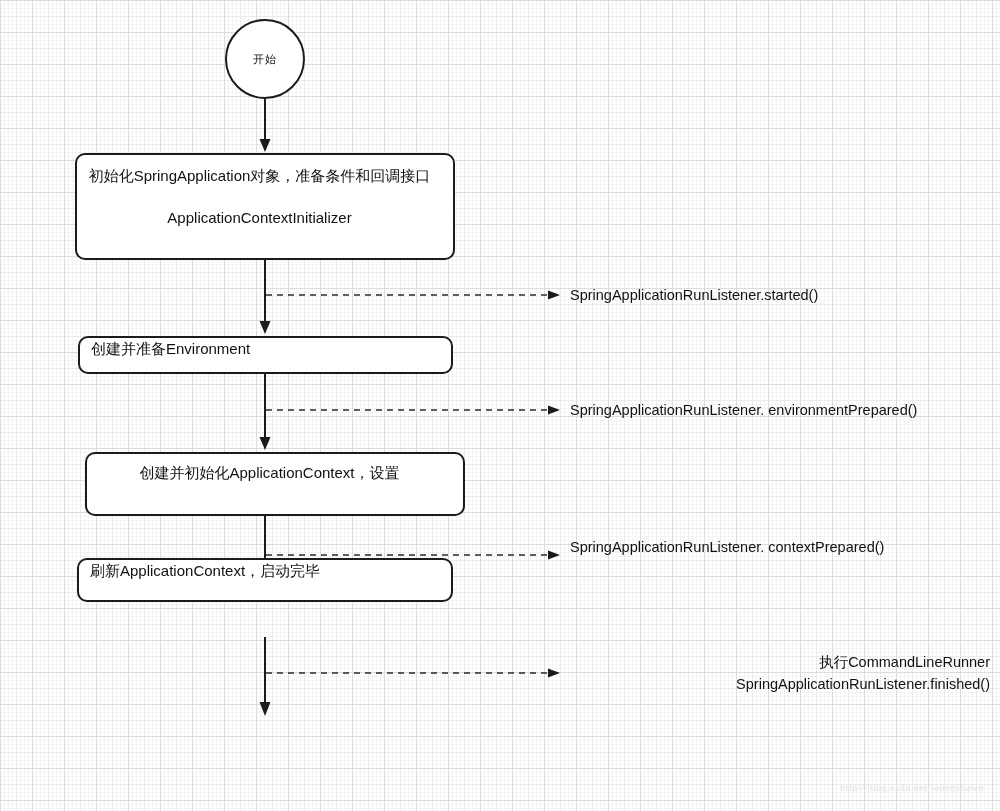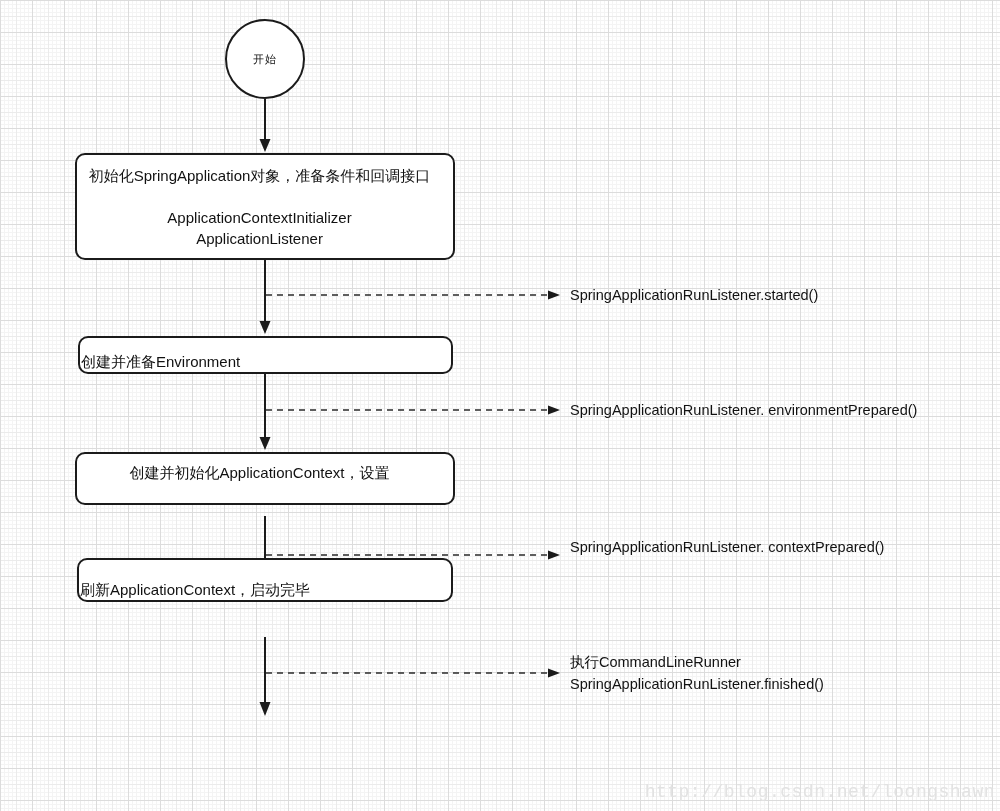--- a/index.html
+++ b/index.html
@@ -56,42 +56,42 @@
     border: 2px solid #1b1b1b;
     border-radius: 10px;
     background: #ffffff;
     color: #111;
     font-size: 15px;
   }
   .proc.pad { padding: 10px 22px 0 11px; text-align: center; }
   .proc.center {
     display: flex;
     flex-direction: column;
-    justify-content: flex-end;
-    padding-left: 1px;
+    justify-content: flex-start;
+    padding-left: 11px;
   }
   .box-line { line-height: 21px; min-height: 21px; white-space: nowrap; }
   .box-line.tall { line-height: 22.5px; min-height: 22.5px; }
 
   .branch-label {
     position: absolute;
     left: 570px;
     width: 420px;
     color: #111;
     font-size: 14.5px;
   }
   .branch-line { line-height: 22px; white-space: nowrap; }
   .branch-line.duo { line-height: 21.5px; }
 
   .watermark {
     position: absolute;
-    right: 5px;
+    right: 16px;
     top: 782px;
-    font-family: Liberation Mono, monospace;
-    font-size: 18px;
+    font-family: Liberation Serif, serif;
+    font-size: 10px;
     letter-spacing: 0.5px;
     color: #e2e2e2;
     white-space: nowrap;
   }
 </style>
 </head>
 <body>
 
 <div class="stage">
 
@@ -137,48 +137,47 @@
   </svg>
 
   <div class="terminal" style="left:225px; top:19px;">
     <span>开始</span>
   </div>
 
   <div class="proc pad" style="left:75px; top:153px; width:380px; height:107px;">
     <div class="box-line">初始化SpringApplication对象，准备条件和回调接口</div>
     <div class="box-line"></div>
     <div class="box-line">ApplicationContextInitializer</div>
-    <div class="box-line">ApplicationListener</div>
   </div>
 
   <div class="proc center" style="left:78px; top:336px; width:375px; height:38px;">
     <div class="box-line">创建并准备Environment</div>
   </div>
 
-  <div class="proc pad" style="left:75px; top:452px; width:380px; height:53px; padding-top:8px;">
+  <div class="proc pad" style="left:85px; top:452px; width:380px; height:64px; padding-top:8px;">
     <div class="box-line tall">创建并初始化ApplicationContext，设置</div>
   </div>
 
   <div class="proc center" style="left:77px; top:558px; width:376px; height:44px;">
     <div class="box-line">刷新ApplicationContext，启动完毕</div>
   </div>
 
   <div class="branch-label" style="top:399px;">
     <div class="branch-line">SpringApplicationRunListener. environmentPrepared()</div>
   </div>
 
   <div class="branch-label" style="top:284px;">
     <div class="branch-line">SpringApplicationRunListener.started()</div>
   </div>
 
   <div class="branch-label" style="top:537px;">
     <div class="branch-line duo">SpringApplicationRunListener. contextPrepared()</div>
   </div>
 
-  <div class="branch-label" style="top:652px;">
+  <div class="branch-label" style="top:652px;text-align:right;">
     <div class="branch-line duo">执行CommandLineRunner</div>
     <div class="branch-line duo">SpringApplicationRunListener.finished()</div>
   </div>
 
 
   <div class="watermark">http://blog.csdn.net/loongshawn</div>
 
 </div>
 
 </body></html>

